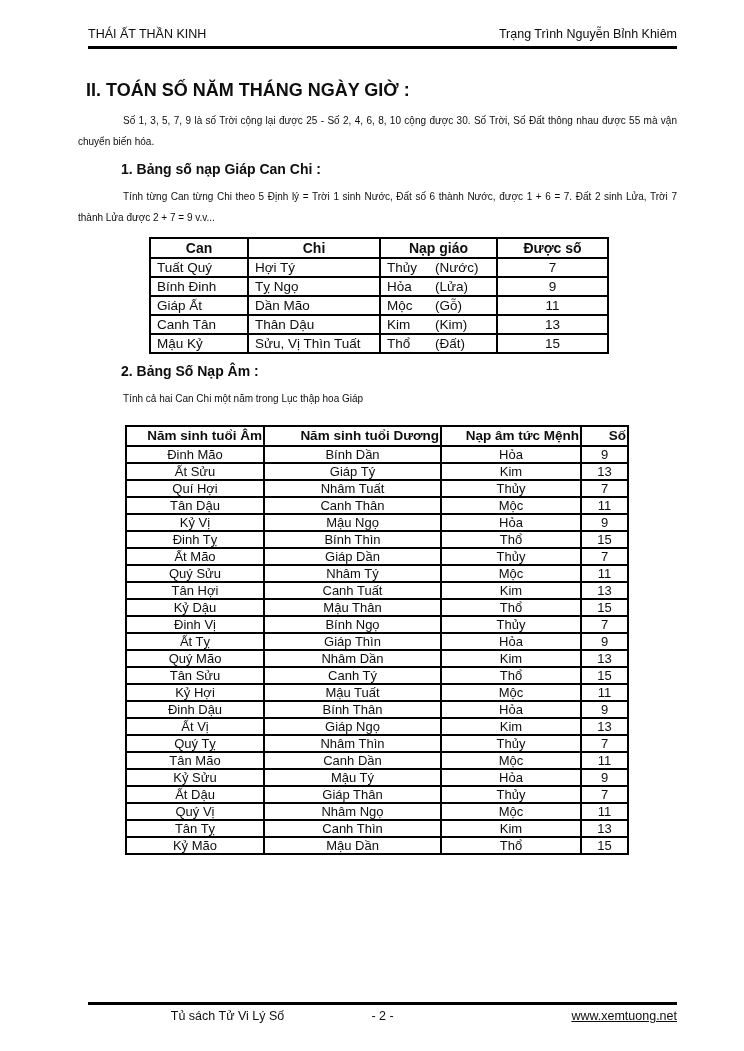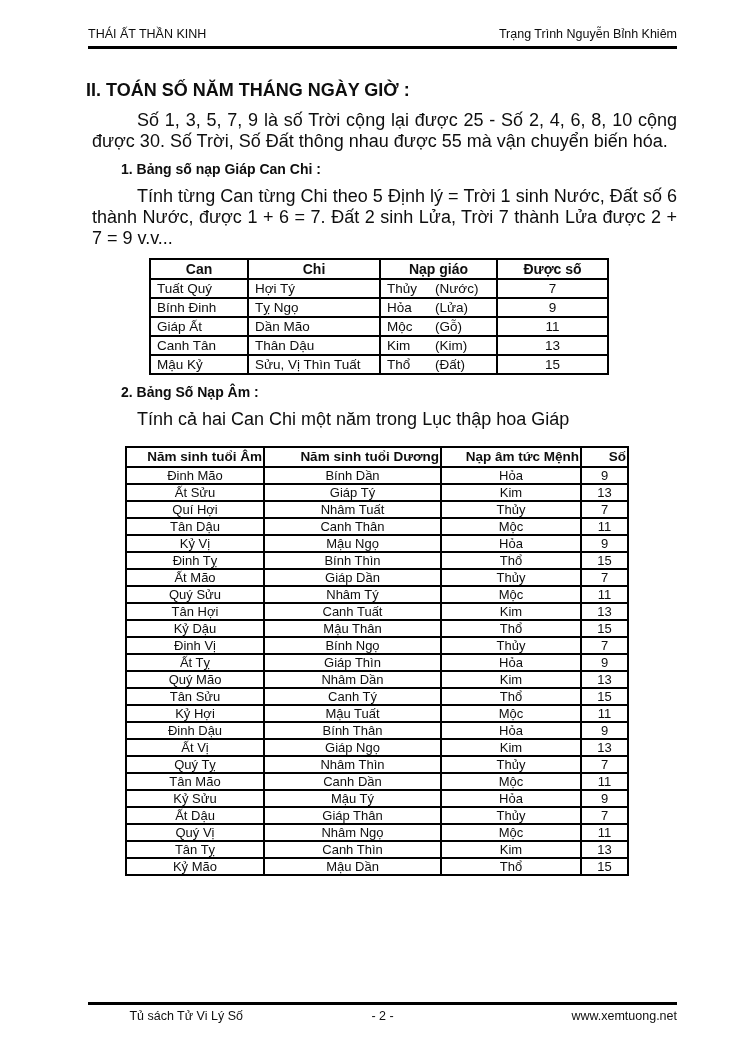--- a/index.html
+++ b/index.html
@@ -19,23 +19,23 @@
     font-size:12.5px;
     border-bottom:3px solid #000;
   }
 
   .doc-title {
     margin:31px 0 0 10px;
     font-size:18px; font-weight:bold;
   }
 
   p.body-par {
-    font-size:18px; line-height:21px;
+    font-size:10px; line-height:21px;
     text-align:justify; text-indent:45px;
-    margin:9px 0 0 16px;
+    margin:9px 0 0 2px;
   }
   h3.sub-heading {
     font-size:14px; font-weight:bold;
     margin:9px 0 0 45px;
   }
 
   table { border-collapse:collapse; table-layout:fixed; }
   th, td { border:2px solid #000; overflow:hidden; white-space:nowrap; }
 
   
@@ -52,24 +52,24 @@
 
   .spacer-note { margin-top:16px; }
 
   .page-footer {
     position:absolute; left:88px; right:67px; top:1002px;
     border-top:3px solid #000;
     padding-top:4px;
     display:flex; align-items:flex-start;
     font-size:12.5px;
   }
-  .page-footer .f-left  { flex:1; text-align:center; }
+  .page-footer .f-left  { flex:1; text-align:right; }
   .page-footer .f-mid   { flex:1; text-align:center; }
   .page-footer .f-right { flex:1; text-align:right; }
-  .footer-link { color:#0e0e0e; }
+  .footer-link { text-decoration:underline; color:#0e0e0e; }
 </style>
 </head>
 <body>
 
 <div class="content">
 
   <div class="page-header">
     <span>THÁI ẤT THẦN KINH</span>
     <span>Trạng Trình Nguyễn Bỉnh Khiêm</span>
   </div>

